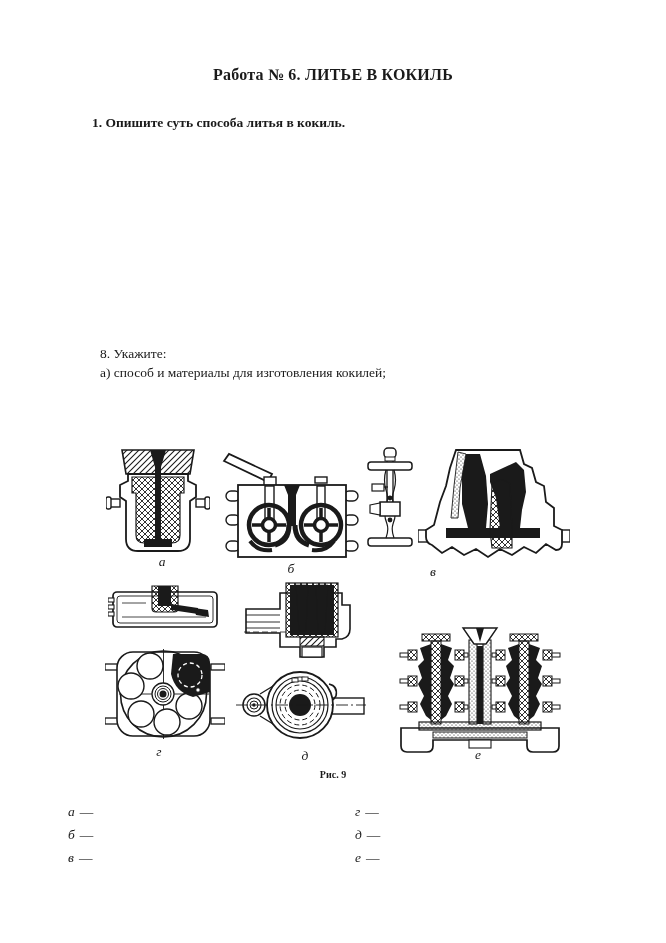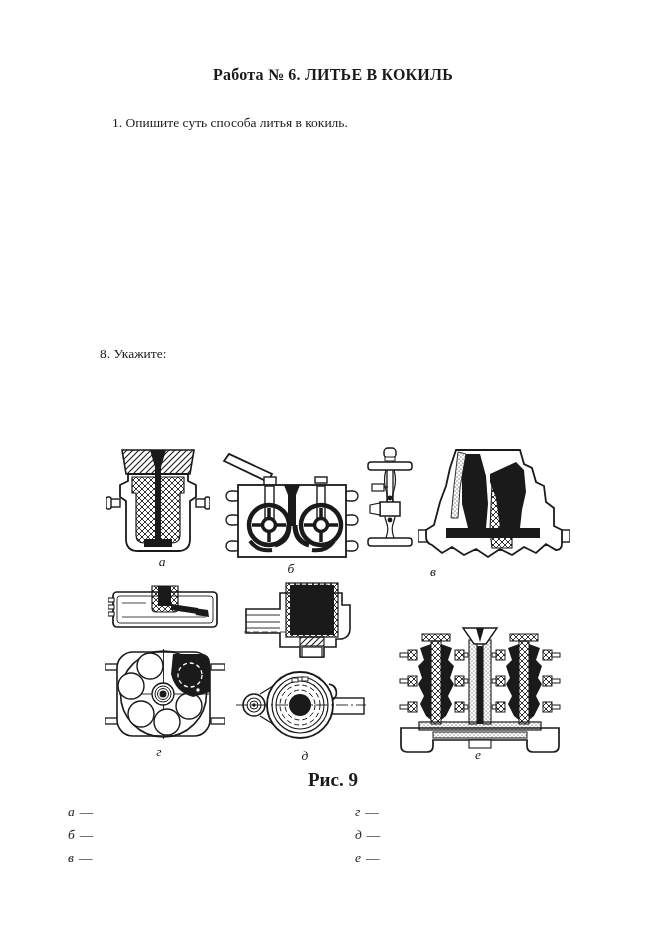--- a/index.html
+++ b/index.html
@@ -3,21 +3,21 @@
 <meta charset="utf-8">
 <style>
   html,body{margin:0;padding:0;background:#fff;}
   .page{position:relative;width:570px;height:943px;background:#fff;
         font-family:"Liberation Serif",serif;color:#1a1a1a;overflow:hidden;}
   .abs{position:absolute;}
   .title{font-size:16px;font-weight:bold;text-align:center;width:666px;letter-spacing:.2px;}
   .txt{font-size:13.5px;line-height:18.5px;}
   .it{font-style:italic;}
   .fig-label{font-size:13.5px;font-style:italic;text-align:center;width:22px;}
-  .caption{font-size:19px;font-weight:bold;text-align:center;width:666px;}
+  .caption{font-size:10px;font-weight:bold;text-align:center;width:666px;}
   .ans-row{font-size:13.5px;line-height:23px;height:23px;}
   .ans-letter{font-style:italic;}
   .ans-dash{margin-left:5px;}
   .pageno{font-size:13px;}
   svg{display:block;}
 </style>
 </head>
 <body>
 
 <div class="page">
@@ -32,24 +32,25 @@
       </pattern>
       <pattern id="dots" width="4" height="4" patternUnits="userSpaceOnUse">
         <circle cx="1" cy="1" r="0.6" fill="#1a1a1a"></circle>
           <circle cx="3" cy="3" r="0.6" fill="#1a1a1a"></circle>
       </pattern>
     </defs>
   </svg>
 
   <div class="abs title" style="top:66px;left:0;">Работа № 6. ЛИТЬЕ В КОКИЛЬ</div>
 
-  <div class="abs txt" style="top:114px;left:112px;">1. Опишите суть способа литья в кокиль.</div>
+  <div class="abs txt" style="top:114px;left:92px;font-weight:bold;">1. Опишите суть способа литья в кокиль.</div>
 
   <div class="abs txt" style="top:345px;left:100px;">
     <div>8. Укажите:</div>
+    <div>а) способ и материалы для изготовления кокилей;</div>
   </div>
 
   <div>
 
     <svg class="abs" style="left:106px;top:447px;" width="104" height="112" viewBox="0 0 104 112">
       <path d="M22,27 L82,27 L82,34 L90,38 L90,50 L84,54 L84,92 Q84,104 72,104 L32,104 Q20,104 20,92 L20,54 L14,50 L14,38 L22,34 Z" fill="#fff" stroke="#1a1a1a" stroke-width="1.8"></path>
       <path d="M26,30 L78,30 L78,46 L74,46 L74,88 Q74,96 66,96 L38,96 Q30,96 30,88 L30,46 L26,46 Z" fill="url(#xhatch)" stroke="#1a1a1a" stroke-width="1.2"></path>
       <polygon points="16,3 88,3 84,27 20,27" fill="url(#hatch)" stroke="#1a1a1a" stroke-width="1.6"></polygon>
       <polygon points="44,3 60,3 55,20 55,94 49,94 49,20" fill="#1a1a1a"></polygon>
       <rect x="38" y="92" width="28" height="8" fill="#1a1a1a"></rect>

